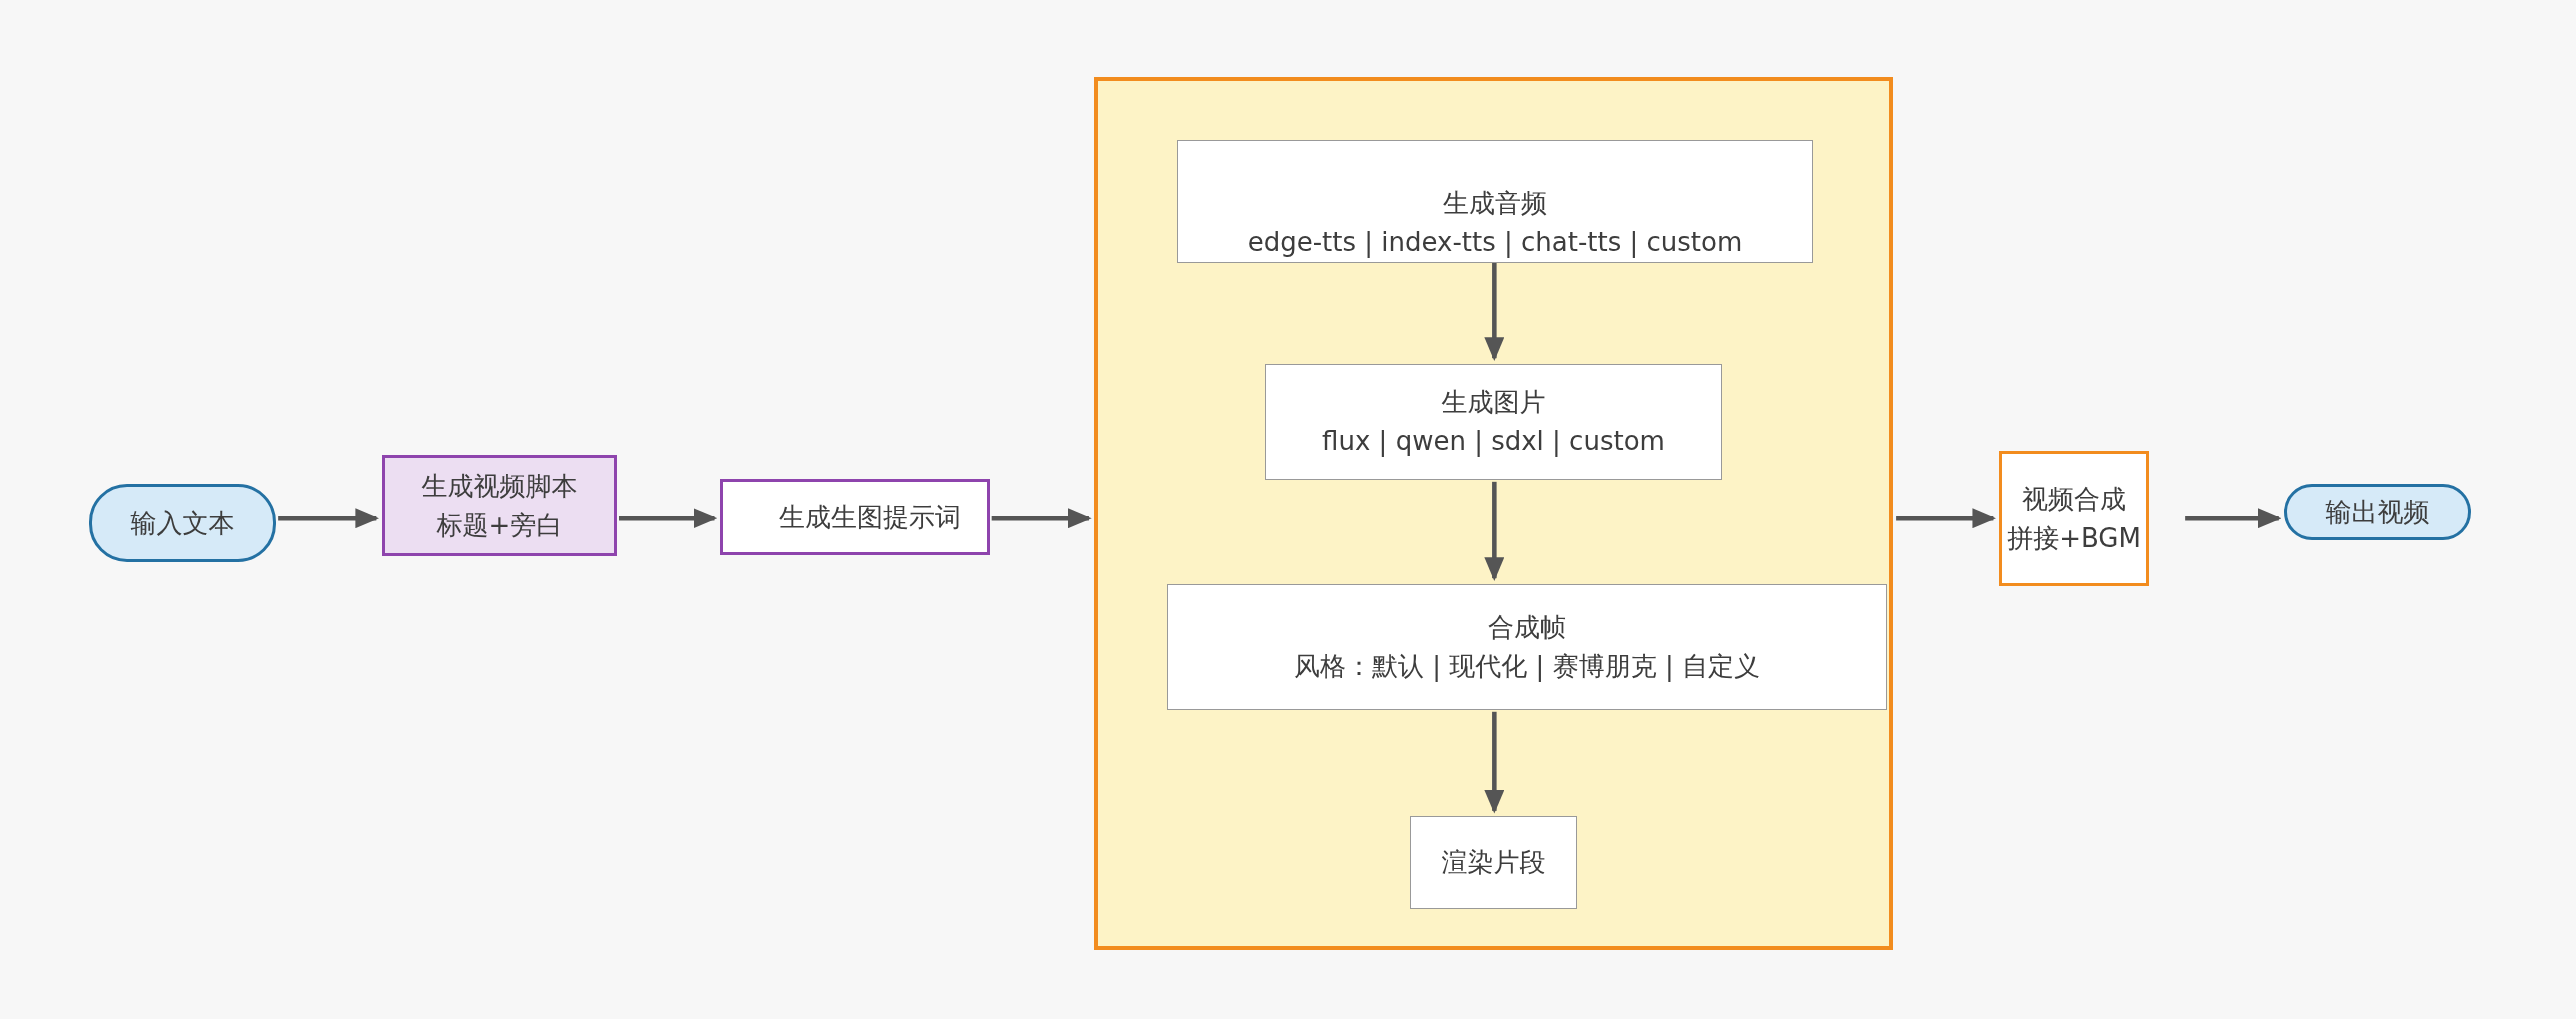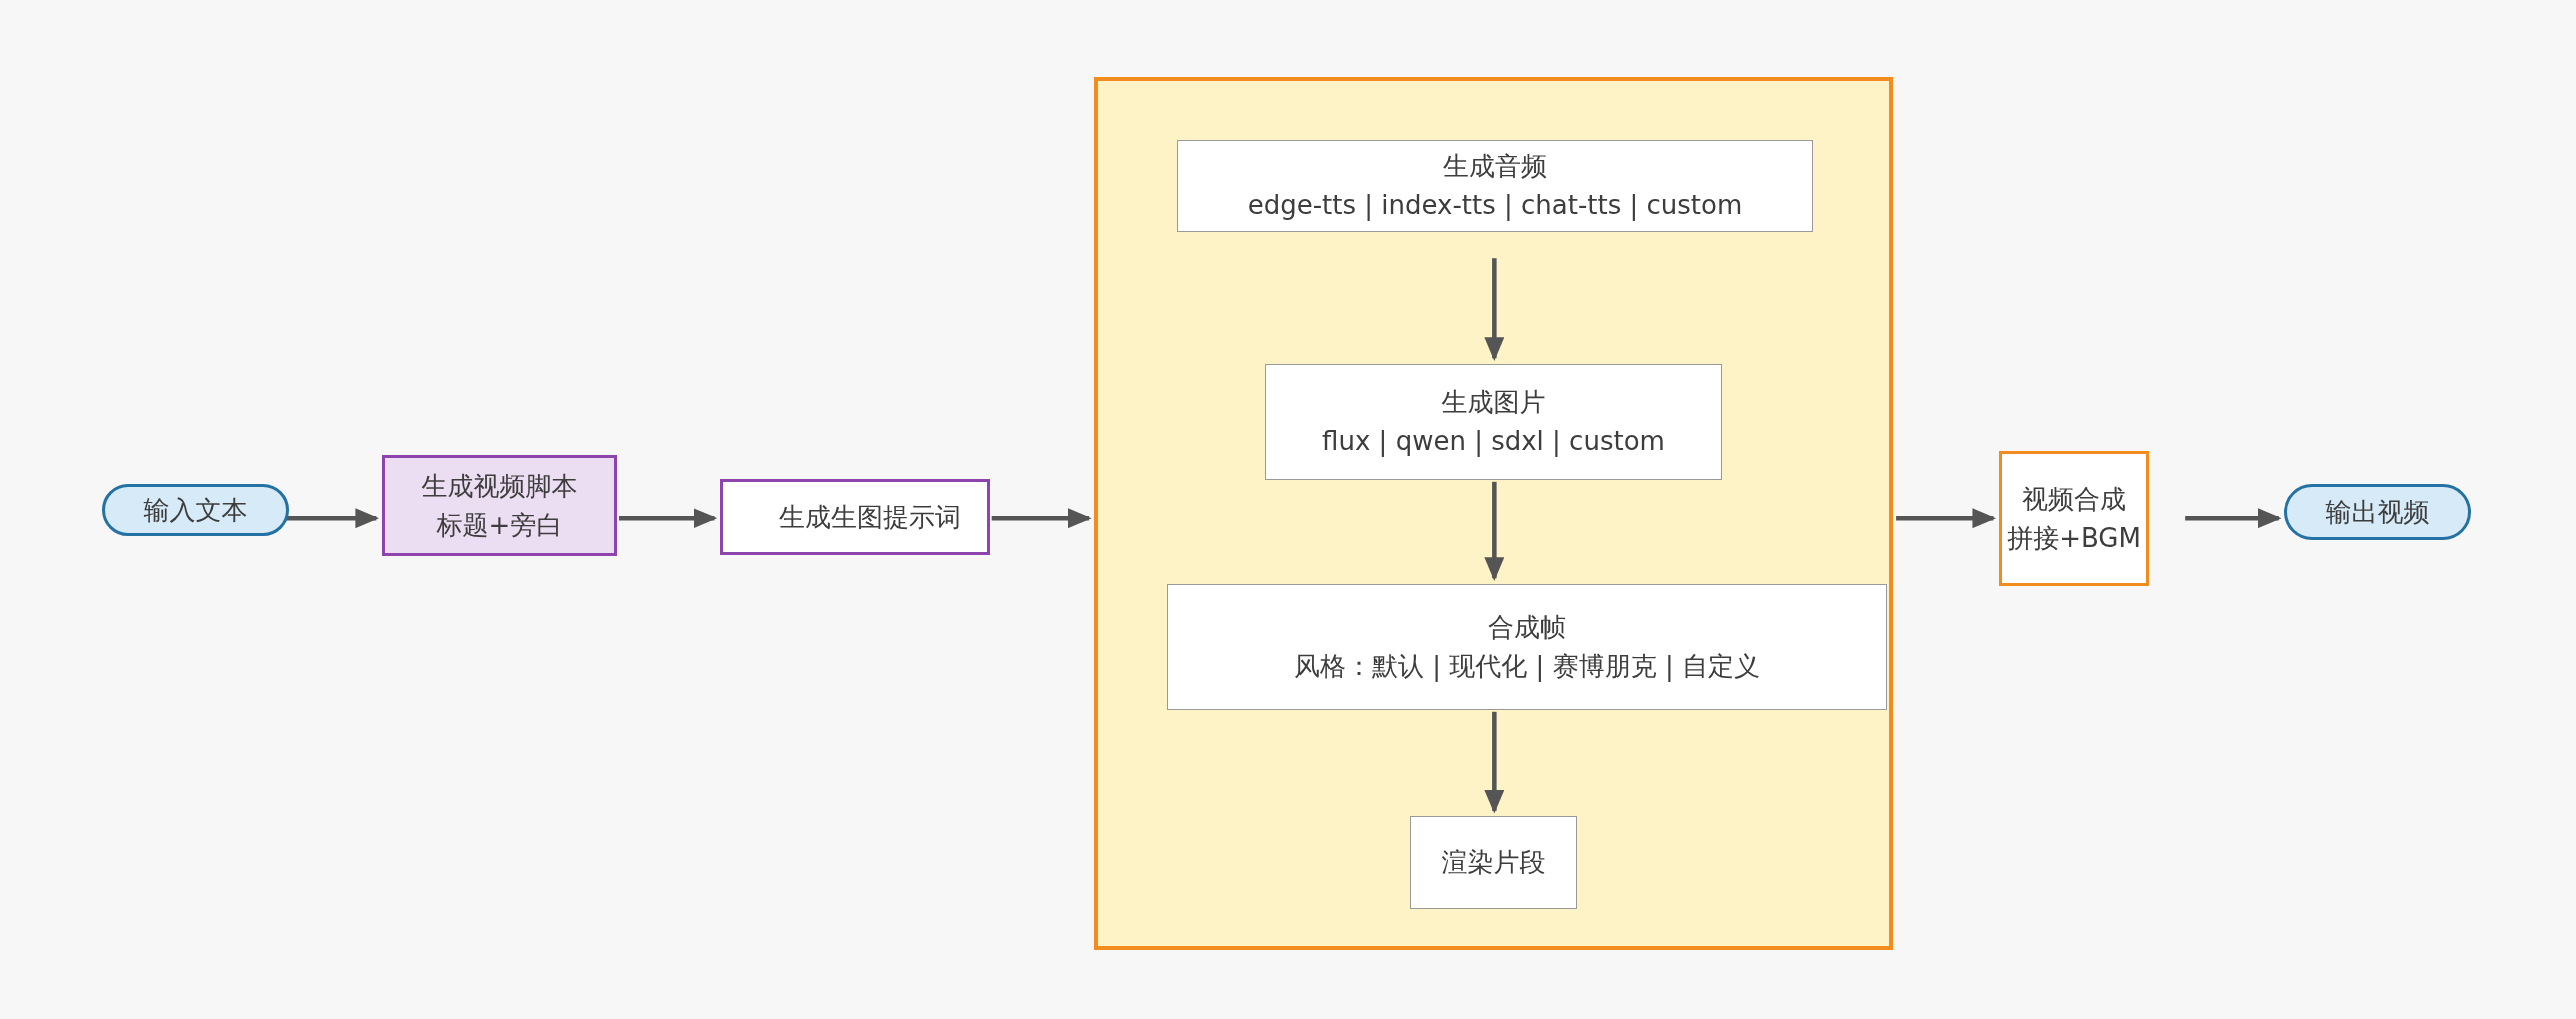--- a/index.html
+++ b/index.html
@@ -44,24 +44,24 @@
     border: 3.6px solid var(--container-stroke, #f28c1e);
   }
   .container {
     position: absolute;
     background: var(--container-fill, #fdf3c6);
     border: 4.5px solid var(--container-stroke, #f28c1e);
   }
 
   
   #n-container { left: 1094px; top: 77px;  width: 799px; height: 873px; }
-  #n-input     { left: 102px;   top: 484px; width: 187px; height: 52px;  }
+  #n-input     { left: 89px;   top: 484px; width: 187px; height: 78px;  }
   #n-script    { left: 382px;  top: 455px; width: 235px; height: 101px; }
   #n-prompt    { left: 720px;  top: 479px; width: 270px; height: 76px; padding-left: 30px;  }
-  #n-audio     { left: 1177px; top: 140px; width: 636px; height: 92px; }
+  #n-audio     { left: 1177px; top: 140px; width: 636px; height: 123px; justify-content: flex-end; }
   #n-image     { left: 1265px; top: 364px; width: 457px; height: 116px; }
   #n-frames    { left: 1167px; top: 584px; width: 720px; height: 126px; }
   #n-render    { left: 1410px; top: 816px; width: 167px; height: 93px;  }
   #n-compose   { left: 1999px; top: 451px; width: 150px; height: 135px; }
   #n-output    { left: 2284px; top: 484px; width: 187px; height: 56px;  }
 </style>
 </head>
 <body>
 
 <div class="canvas">

